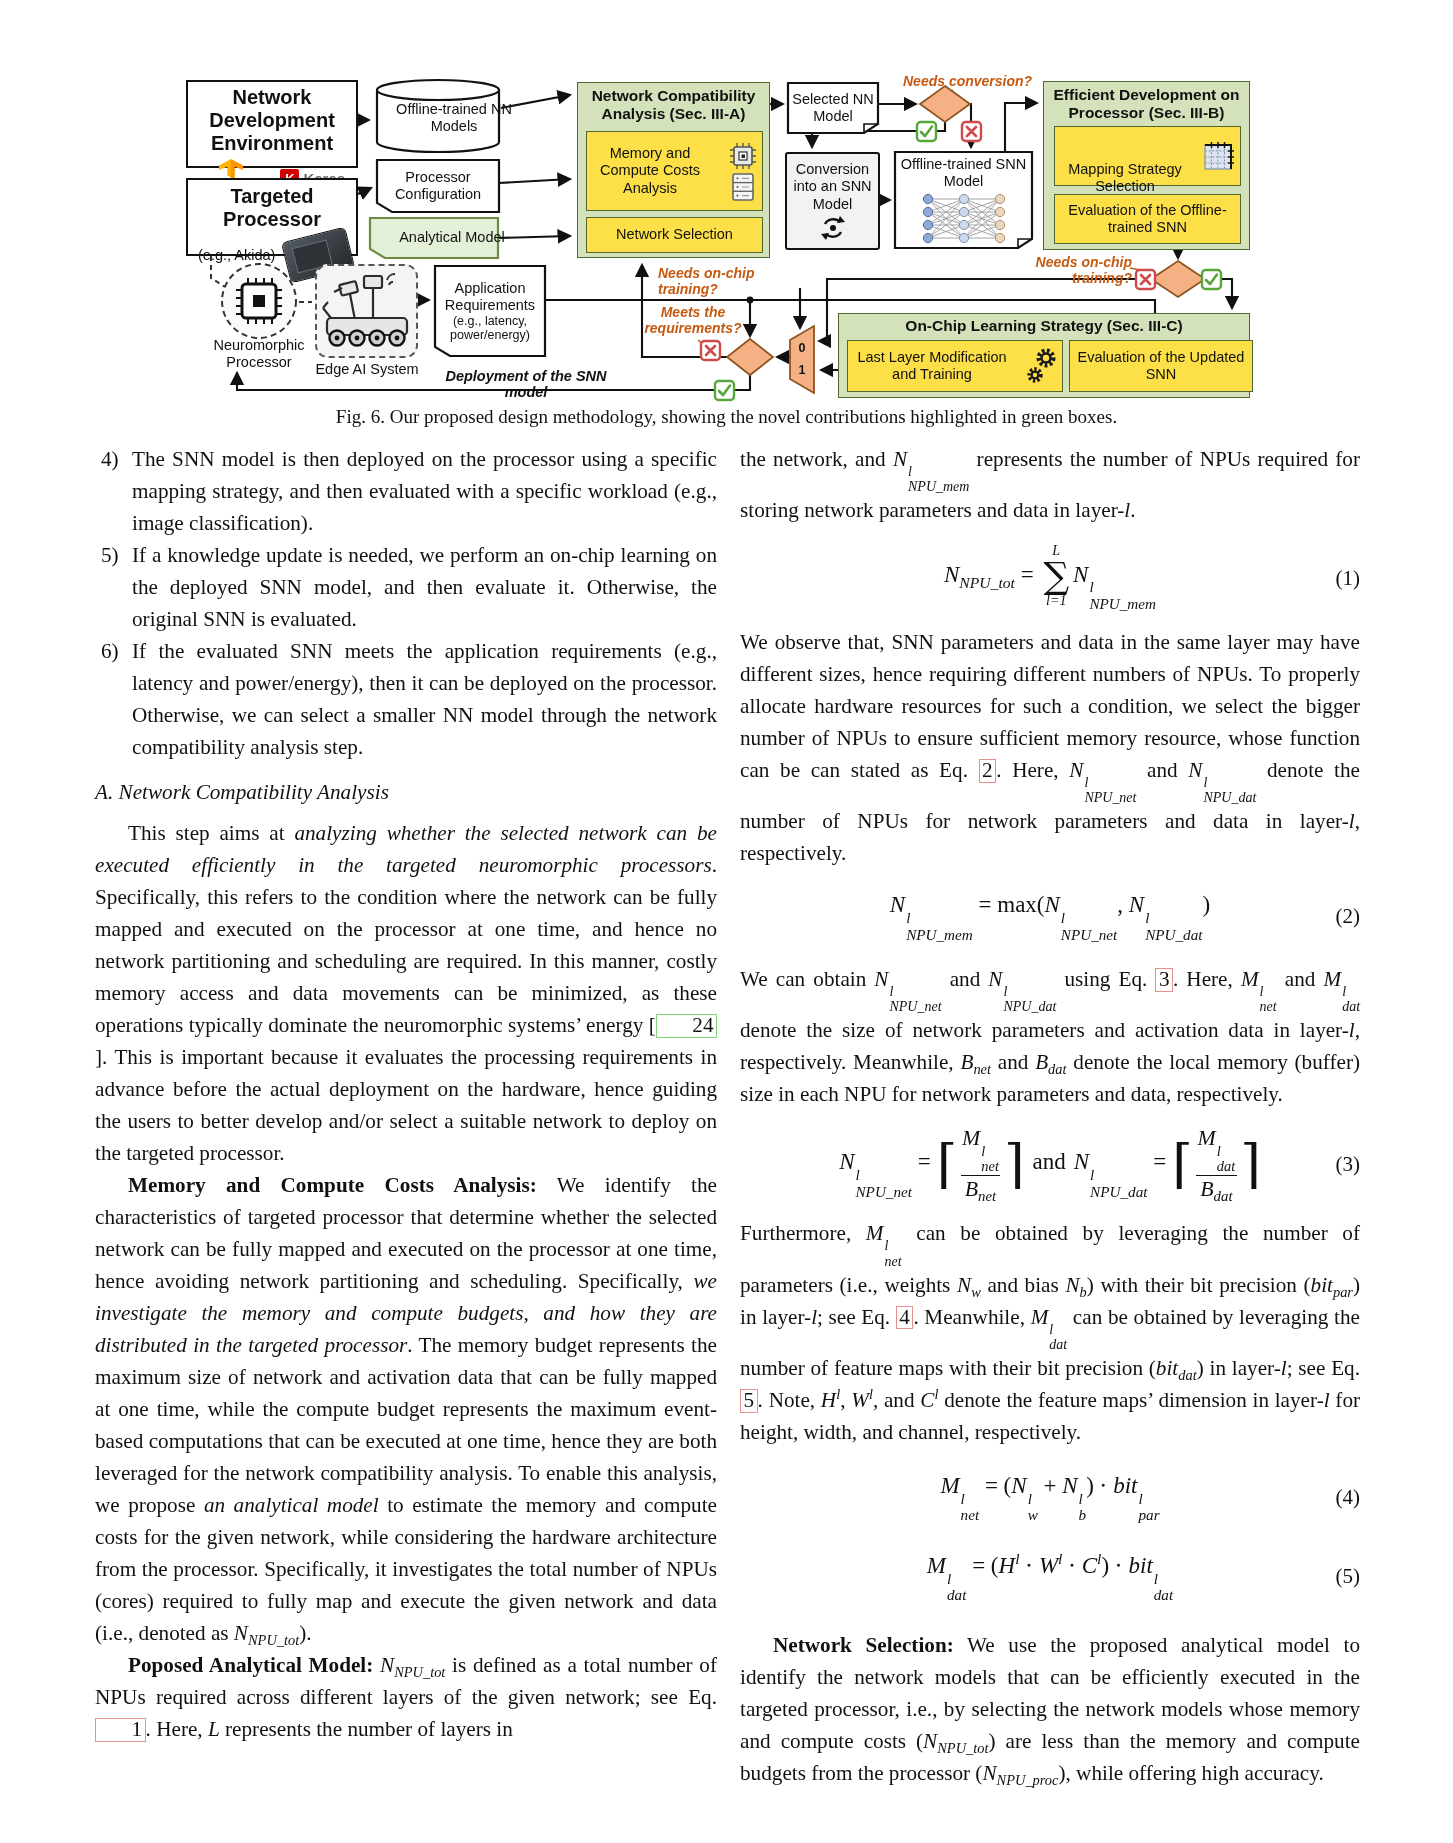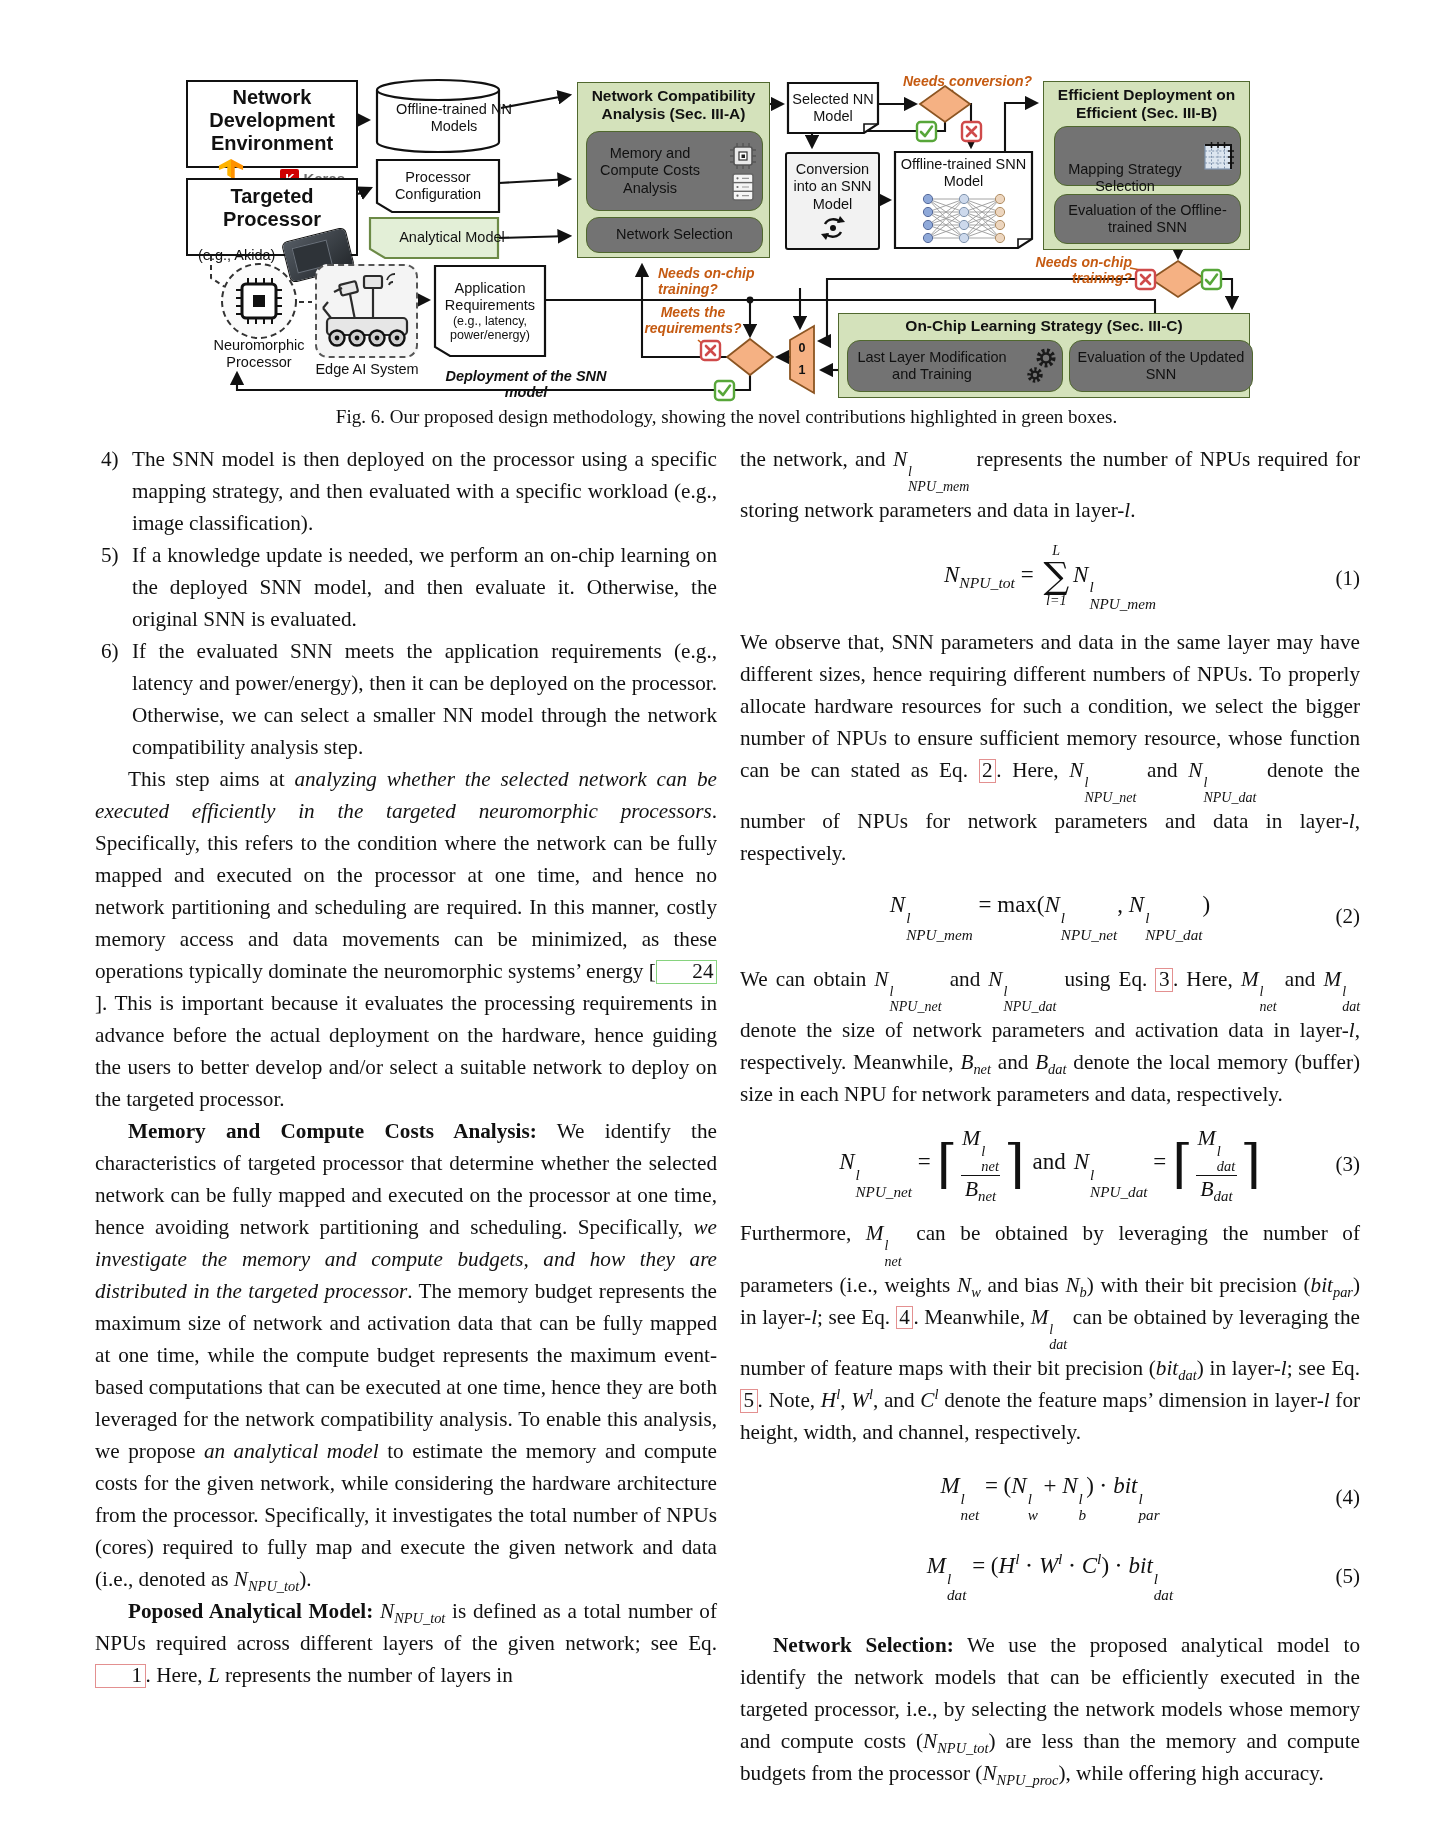--- a/index.html
+++ b/index.html
@@ -4,21 +4,21 @@
 <style>
   html,body{margin:0;padding:0;background:#fff;}
   .page{position:relative;width:1453px;height:1843px;background:#ffffff;overflow:hidden;
         font-family:"Liberation Serif","DejaVu Serif",serif;color:#111;}
   
   .fig{position:absolute;left:0;top:0;width:1453px;height:440px;font-family:"Liberation Sans","DejaVu Sans",sans-serif;}
   .fig svg.connectors{position:absolute;left:0;top:0;}
   .abs{position:absolute;}
   .wbox{border:2.2px solid #111;background:#fff;box-sizing:border-box;}
   .gsec{border:1.8px solid #50682e;background:#d4e2bb;box-sizing:border-box;}
-  .gin{border:1.6px solid #50682e;background:#737373;border-radius:13px;box-sizing:border-box;
+  .gin{border:1.6px solid #50682e;background:#fde047;border-radius:0;box-sizing:border-box;
        display:flex;align-items:center;justify-content:center;text-align:center;}
   .graybox{border:2.2px solid #111;background:#f2f2f2;border-radius:3px;box-sizing:border-box;}
   .btitle{font-weight:bold;font-size:20px;line-height:1.16;text-align:center;}
   .sectitle{font-weight:bold;font-size:15.5px;line-height:1.15;text-align:center;}
   .ntext{font-size:14.5px;line-height:1.18;text-align:center;}
   .stext{font-size:12.5px;line-height:1.15;text-align:center;}
   .olabel{color:#c55a11;font-weight:bold;font-style:italic;font-size:14px;line-height:1.12;}
   .klabel{color:#111;font-weight:bold;font-style:italic;font-size:14.5px;}
   .overlay{display:flex;flex-direction:column;align-items:center;justify-content:center;}
   .caption{position:absolute;left:0;top:406px;width:100%;text-align:center;font-size:19px;color:#111;
@@ -265,21 +265,21 @@
         <g fill="#edd6bf" stroke="#b08d63" stroke-width="1">
             <circle cx="86" cy="6" r="4.6"></circle>
             <circle cx="86" cy="19" r="4.6"></circle>
             <circle cx="86" cy="32" r="4.6"></circle>
             <circle cx="86" cy="45" r="4.6"></circle>
           </g>
       </svg>
     </div>
 
     <div class="abs gsec" style="left:1043px;top:81px;width:207px;height:169px;">
-      <div class="sectitle" style="padding:4px 8px 0 8px;">Efficient Deployment on Efficient (Sec. III-B)</div>
+      <div class="sectitle" style="padding:4px 8px 0 8px;">Efficient Development on Processor (Sec. III-B)</div>
       <div class="gin" style="position:absolute;left:10px;top:44px;width:187px;height:60px;padding:2px 4px;justify-content:space-between;">
         <span class="ntext" style="width:132px;margin-top:44px;">Mapping Strategy Selection</span>
         <svg width="34" height="32">
           <rect x="3" y="5" width="26" height="24" fill="#dde6f0" stroke="#7f93ad" stroke-width="1.2"></rect>
           <path stroke="#7f93ad" stroke-width="1" stroke-dasharray="2,1.6" d="M9.5,5 V29 M16,5 V29 M22.5,5 V29 M3,11 H29 M3,17 H29 M3,23 H29"></path>
           <path stroke="#111" stroke-width="2" fill="none" d="M3,5 H29 V29"></path>
           <path stroke="#111" stroke-width="1.5" d="M9.5,2 V8 M16,2 V8 M22.5,2 V8 M26,11 H32 M26,17 H32 M26,23 H32"></path>
         </svg>
       </div>
       <div class="gin" style="position:absolute;left:10px;top:112px;width:187px;height:50px;">
@@ -354,20 +354,21 @@
       <div>The SNN model is then deployed on the processor using a specific mapping strategy, and then evaluated with a specific workload (e.g., image classification).</div>
     </div>
     <div class="li">
       <span class="num">5)</span>
       <div>If a knowledge update is needed, we perform an on-chip learning on the deployed SNN model, and then evaluate it. Otherwise, the original SNN is evaluated.</div>
     </div>
     <div class="li">
       <span class="num">6)</span>
       <div>If the evaluated SNN meets the application requirements (e.g., latency and power/energy), then it can be deployed on the processor. Otherwise, we can select a smaller NN model through the network compatibility analysis step.</div>
     </div>
+    <div class="sec">A. Network Compatibility Analysis</div>
     <p class="para ind">This step aims at <i>analyzing whether the selected network can be executed efficiently in the targeted neuromorphic processors</i>. Specifically, this refers to the condition where the network can be fully mapped and executed on the processor at one time, and hence no network partitioning and scheduling are required. In this manner, costly memory access and data movements can be minimized, as these operations typically dominate the neuromorphic systems’ energy [<span class="rb g">24</span>]. This is important because it evaluates the processing requirements in advance before the actual deployment on the hardware, hence guiding the users to better develop and/or select a suitable network to deploy on the targeted processor.</p>
     <p class="para ind"><b>Memory and Compute Costs Analysis:</b> We identify the characteristics of targeted processor that determine whether the selected network can be fully mapped and executed on the processor at one time, hence avoiding network partitioning and scheduling. Specifically, <i>we investigate the memory and compute budgets, and how they are distributed in the targeted processor</i>. The memory budget represents the maximum size of network and activation data that can be fully mapped at one time, while the compute budget represents the maximum event-based computations that can be executed at one time, hence they are both leveraged for the network compatibility analysis. To enable this analysis, we propose <i>an analytical model</i> to estimate the memory and compute costs for the given network, while considering the hardware architecture from the processor. Specifically, it investigates the total number of NPUs (cores) required to fully map and execute the given network and data (i.e., denoted as <span class="mv">N</span><sub class="msub">NPU_tot</sub>).</p>
     <p class="para ind"><b>Poposed Analytical Model:</b> <span class="mv">N</span><sub class="msub">NPU_tot</sub> is defined as a total number of NPUs required across different layers of the given network; see Eq. <span class="rb r">1</span>. Here, <span class="mv">L</span> represents the number of layers in</p>
   </div>
 
   <div class="col right">
     <p class="para">the network, and <span class="mv">N</span><span class="ss">
           <span>l</span>
           <span>NPU_mem</span>
         </span> represents the number of NPUs required for storing network parameters and data in layer-<span class="mv">l</span>.</p>

